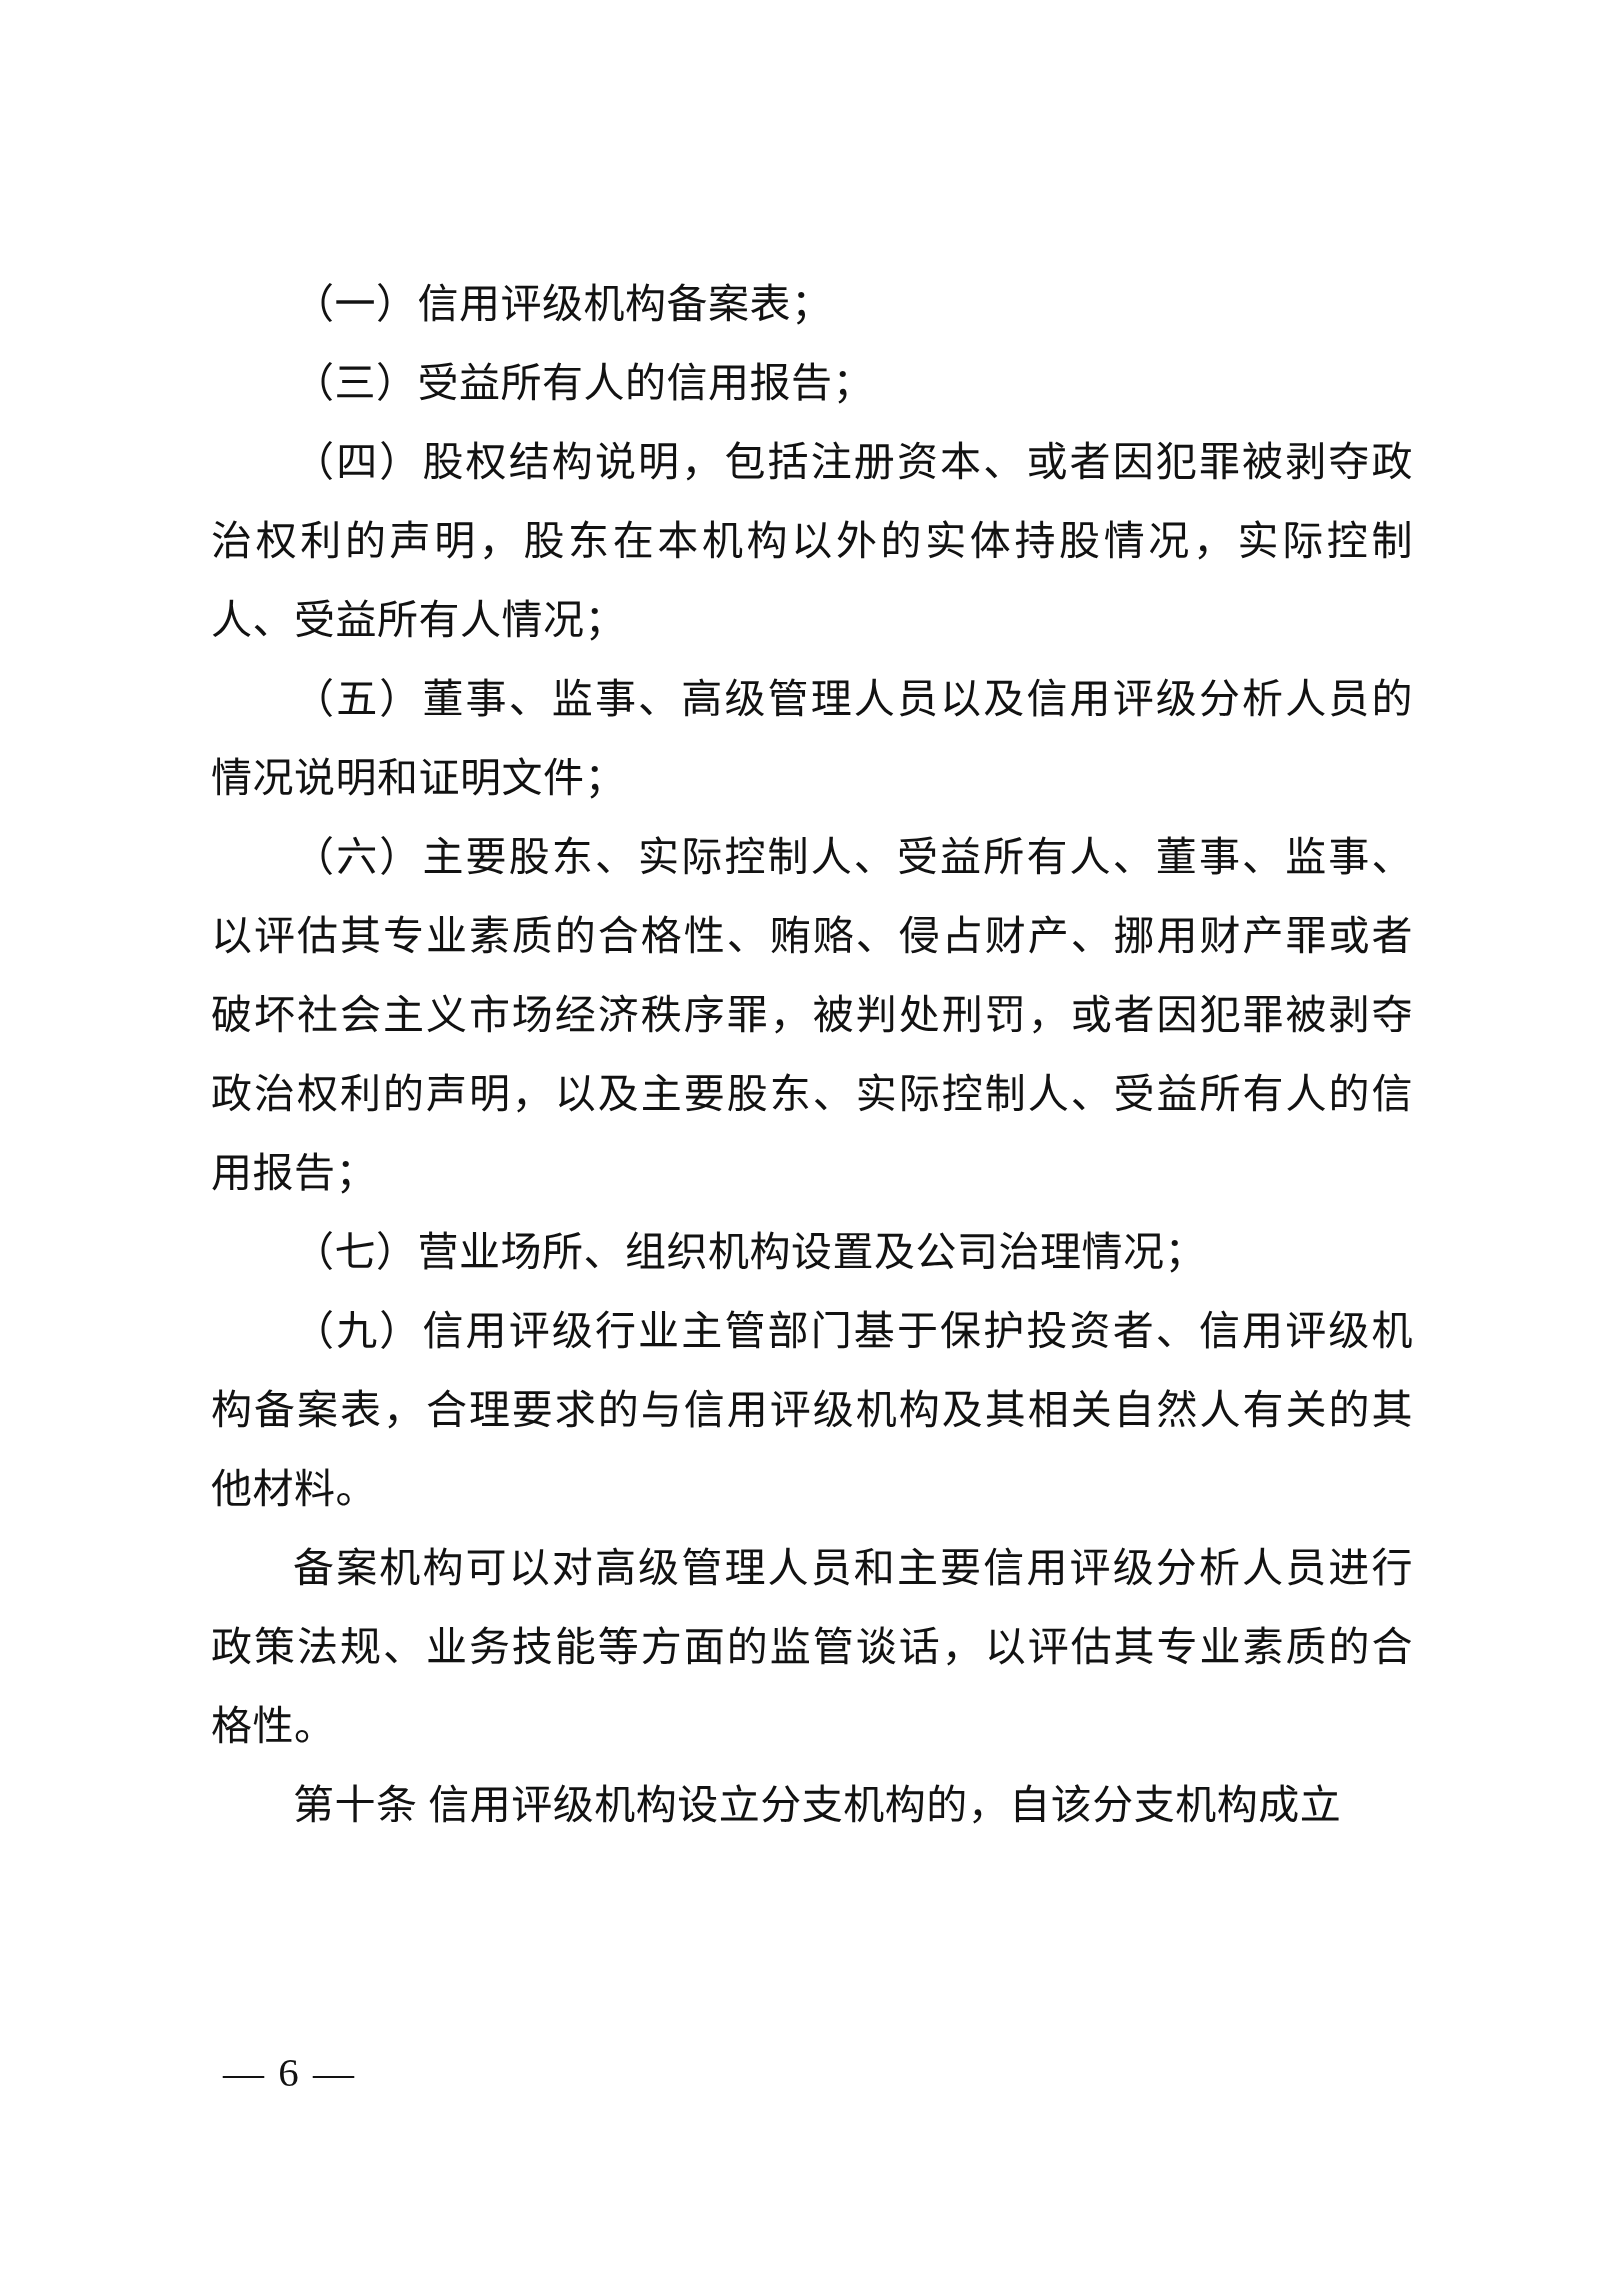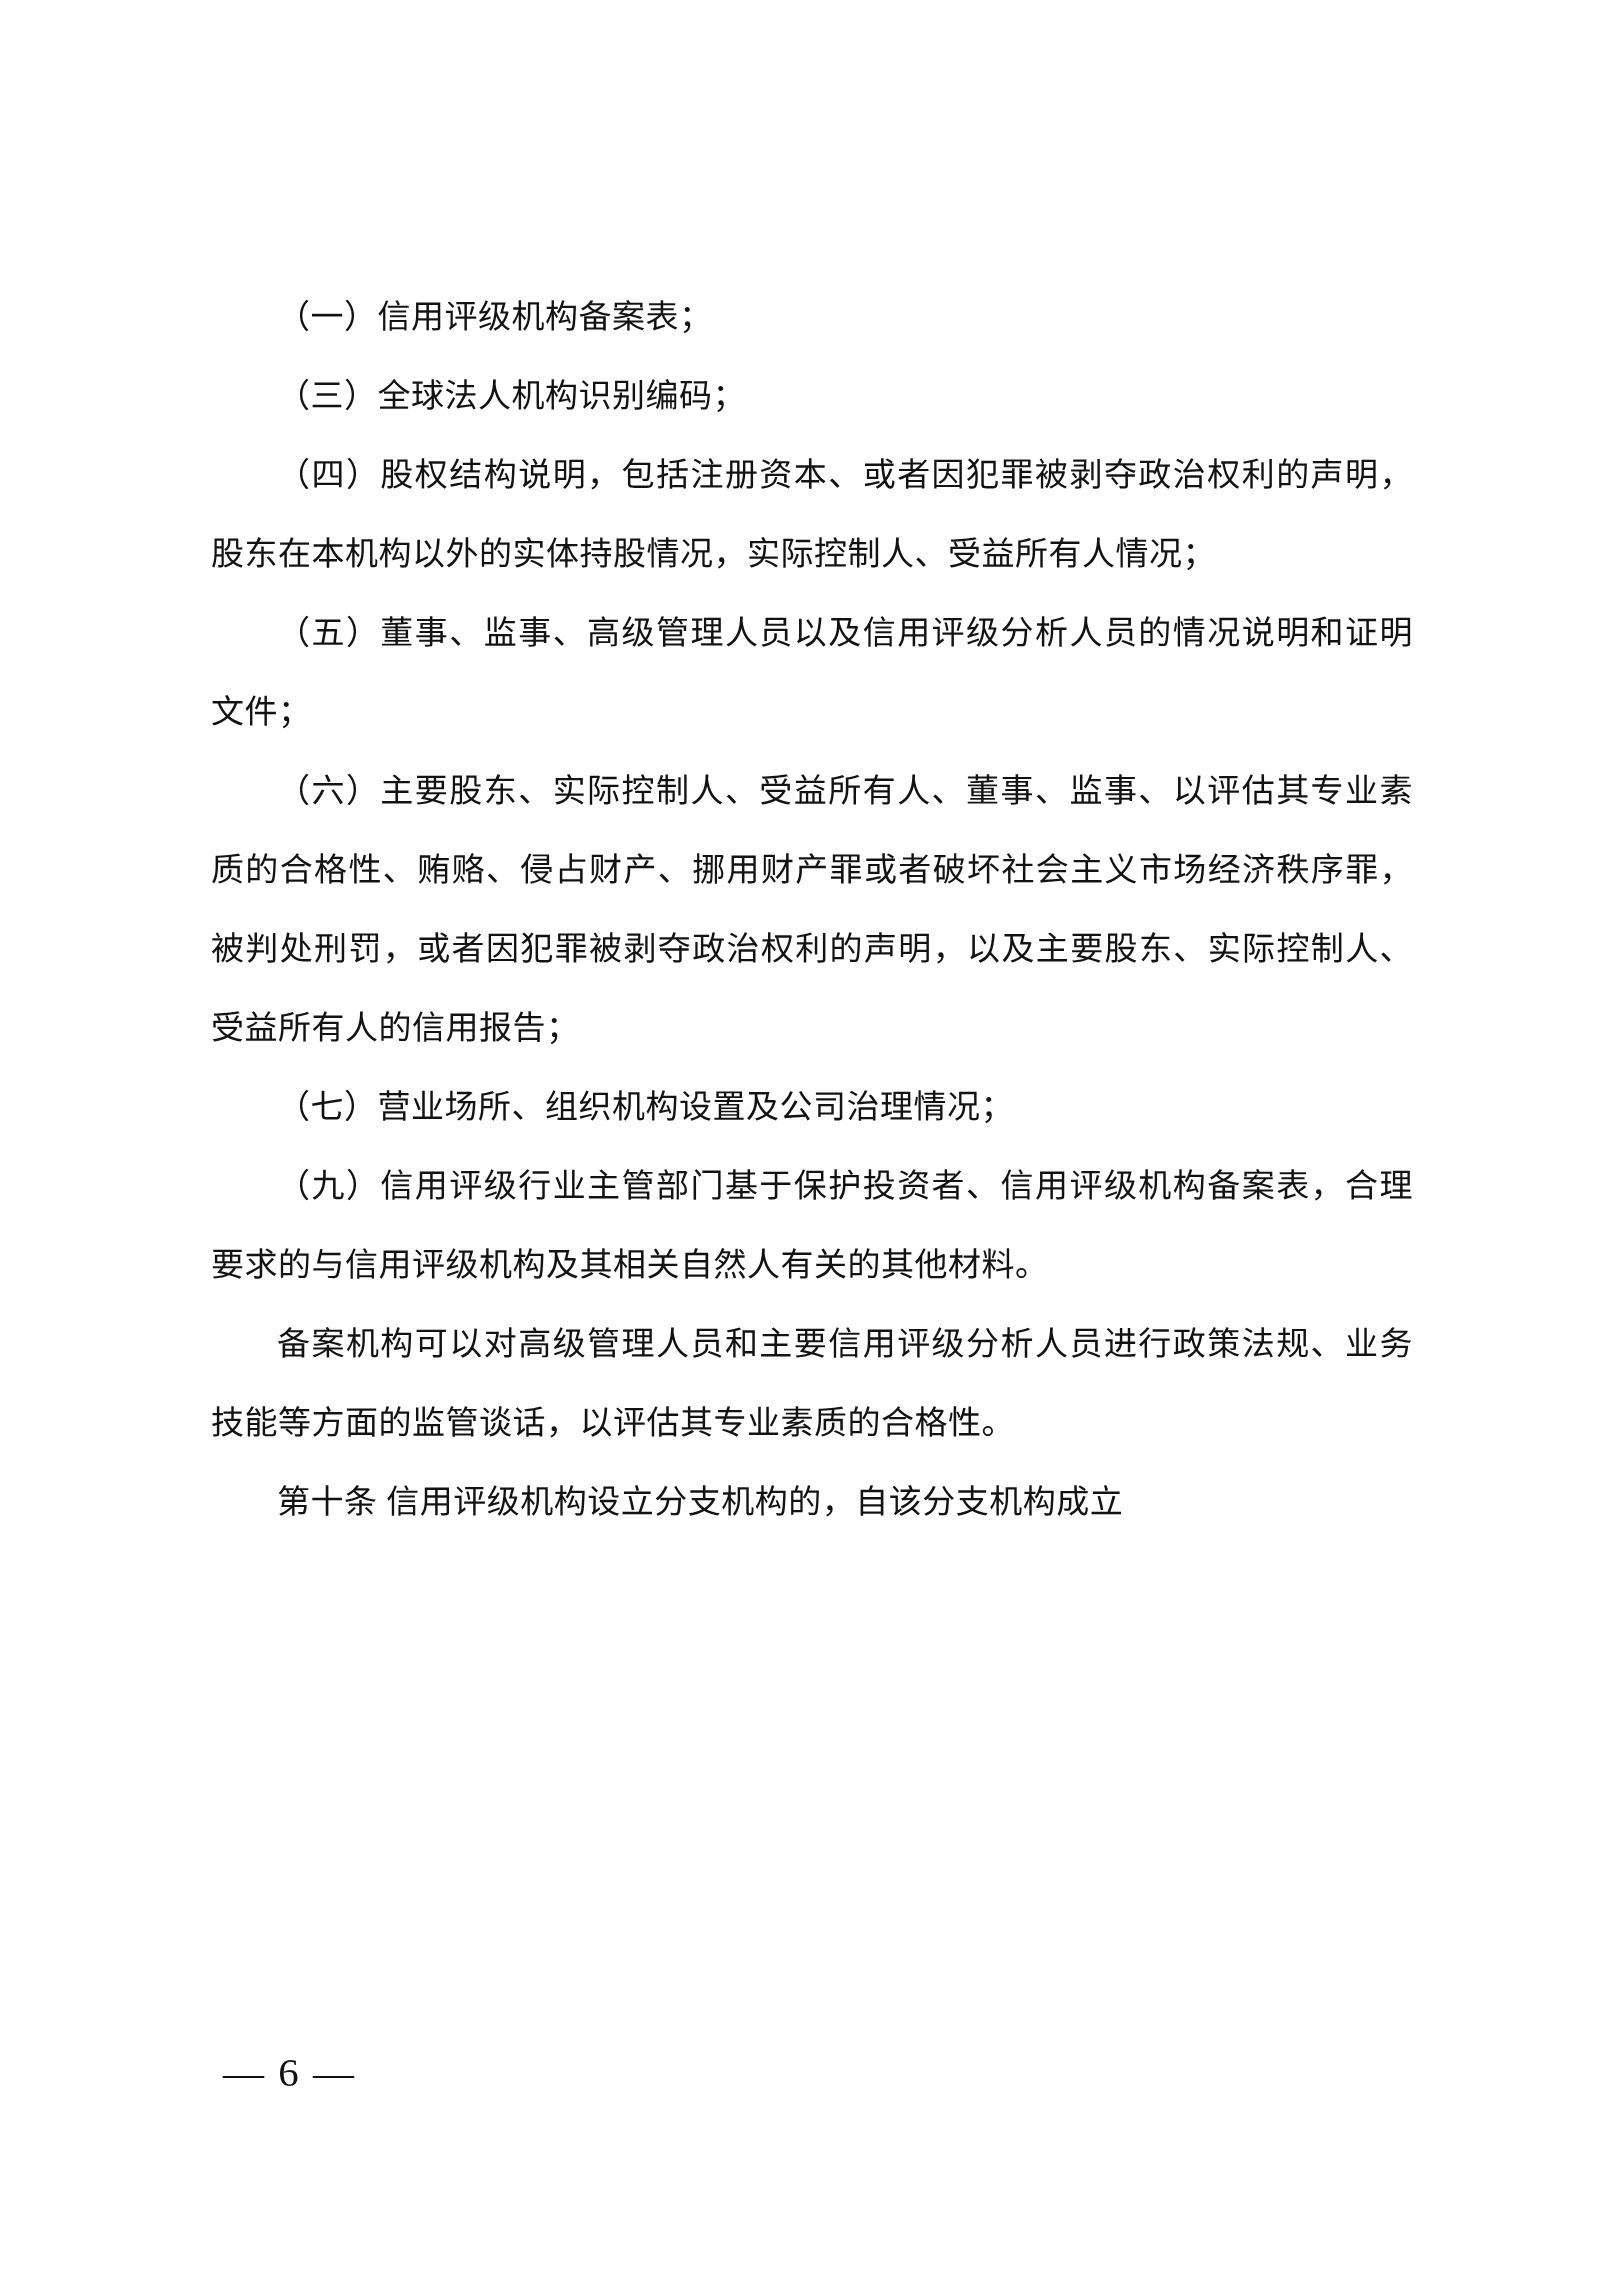--- a/index.html
+++ b/index.html
@@ -13,23 +13,23 @@
     height: 2293px;
     margin: 0 auto;
     background: #ffffff;
     font-family: "Liberation Serif", "DejaVu Serif", serif;
     color: #121212;
     overflow: hidden;
   }
   .text-block {
     position: absolute;
     left: 211px;
-    top: 278px;
+    top: 265px;
     width: 1202px;
-    font-size: 33px;
+    font-size: 41px;
     line-height: 79px;
     text-align: justify;
     text-justify: inter-ideograph;
     letter-spacing: 0.5px;
   }
   .text-block p {
     margin: 0;
     padding: 0;
     text-indent: 2em;
   }
@@ -42,21 +42,21 @@
     letter-spacing: 2px;
     white-space: pre;
   }
 </style>
 </head>
 <body>
 
 <div class="page" lang="zh-CN">
   <div class="text-block">
     <p>（一）信用评级机构备案表；</p>
-    <p>（三）全球法人机构识别编码；</p>
+    <p>（三）受益所有人的信用报告；</p>
     <p>（四）股权结构说明，包括注册资本、或者因犯罪被剥夺政治权利的声明，股东在本机构以外的实体持股情况，实际控制人、受益所有人情况；</p>
     <p>（五）董事、监事、高级管理人员以及信用评级分析人员的情况说明和证明文件；</p>
     <p>（六）主要股东、实际控制人、受益所有人、董事、监事、以评估其专业素质的合格性、贿赂、侵占财产、挪用财产罪或者破坏社会主义市场经济秩序罪，被判处刑罚，或者因犯罪被剥夺政治权利的声明，以及主要股东、实际控制人、受益所有人的信用报告；</p>
     <p>（七）营业场所、组织机构设置及公司治理情况；</p>
     <p>（九）信用评级行业主管部门基于保护投资者、信用评级机构备案表，合理要求的与信用评级机构及其相关自然人有关的其他材料。</p>
     <p>备案机构可以对高级管理人员和主要信用评级分析人员进行政策法规、业务技能等方面的监管谈话，以评估其专业素质的合格性。</p>
     <p>第十条 信用评级机构设立分支机构的，自该分支机构成立</p>
   </div>
   <div class="page-footer">— 6 —</div>
 </div>

